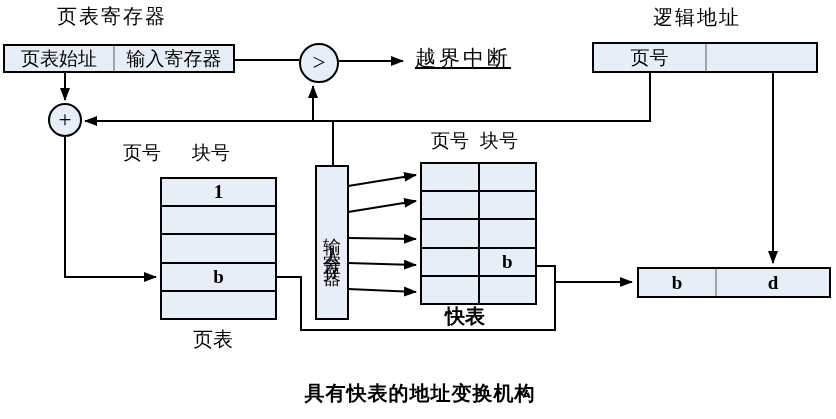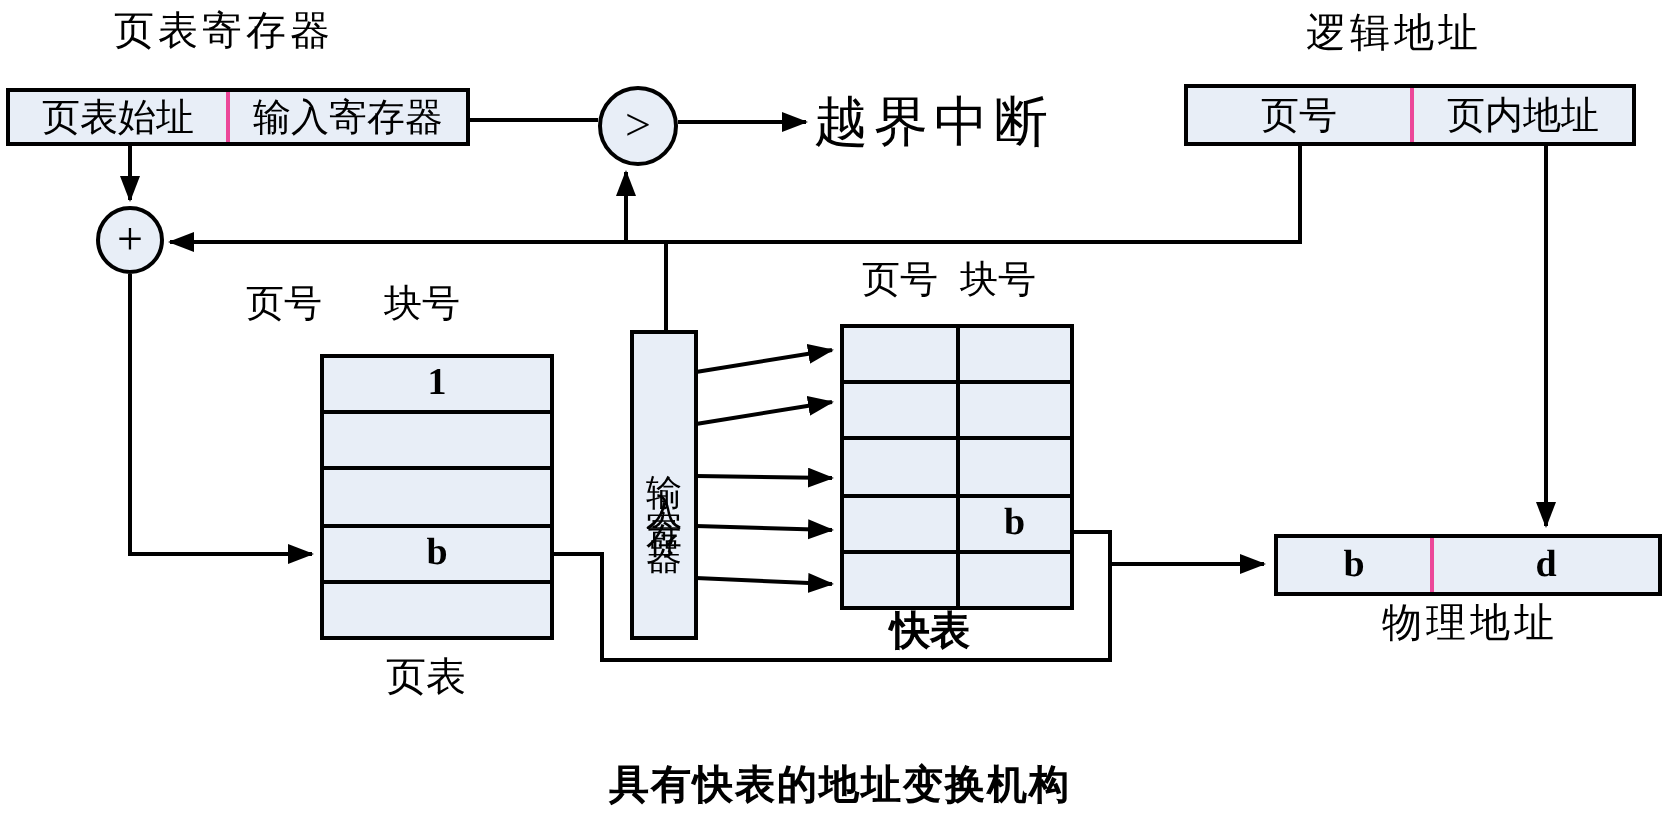--- a/index.html
+++ b/index.html
@@ -12,21 +12,21 @@
   .lbl{position:absolute;text-align:center;font-size:20px;line-height:1.1;white-space:nowrap;}
   .hdr{font-size:19px;}
   .fieldbox{
     position:absolute;display:flex;box-sizing:border-box;
     border:2px solid #000;background:#e8eef7;
   }
   .fieldbox .cell{
     display:flex;align-items:center;justify-content:center;
     font-size:19px;box-sizing:border-box;height:100%;
   }
-  .fieldbox .cell.first{border-right:2px solid #ec4899;}
+  .fieldbox .cell.first{border-right:2px solid #a3a3a3;}
   .bold-val{font-weight:bold;font-size:19px;}
   .circle{
     position:absolute;border-radius:50%;border:2px solid #000;background:#e8eef7;
     display:flex;align-items:center;justify-content:center;box-sizing:border-box;
     font-size:23px;font-weight:normal;
   }
   .vtable{
     position:absolute;box-sizing:border-box;border:2px solid #000;background:#e8eef7;
     display:flex;flex-direction:column;
   }
@@ -80,26 +80,25 @@
 
   <div class="lbl" style="left:47px;top:5px;width:130px;letter-spacing:2px;">页表寄存器</div>
   <div class="fieldbox" style="left:3px;top:44px;width:232px;height:29px;">
     <div class="cell first" style="width:110px;">页表始址</div>
     <div class="cell" style="flex:1;">输入寄存器</div>
   </div>
 
   <div class="circle" style="left:48px;top:103px;width:34px;height:34px;">+</div>
 
   <div class="circle" style="left:299px;top:43px;width:40px;height:40px;">&gt;</div>
-  <div class="lbl" style="left:407px;top:47px;width:112px;font-size:27px;letter-spacing:3px;">越界中断</div>
+  <div class="lbl" style="left:407px;top:47px;width:112px;font-size:21px;letter-spacing:3px;text-decoration:underline;">越界中断</div>
 
   <div class="lbl" style="left:641px;top:6px;width:100px;letter-spacing:2px;text-align:right;">逻辑地址</div>
   <div class="fieldbox" style="left:592px;top:42px;width:226px;height:31px;">
     <div class="cell first" style="width:113px;">页号</div>
-    <div class="cell" style="flex:1;">页内地址</div>
   </div>
 
   <div class="lbl hdr" style="left:117px;top:143px;width:50px;">页号</div>
   <div class="lbl hdr" style="left:186px;top:143px;width:50px;">块号</div>
 
   <div class="vtable" style="left:160px;top:177px;width:117px;height:143px;">
     <div class="row inner bold-val">1</div>
     <div class="row inner bold-val"></div>
     <div class="row inner bold-val"></div>
     <div class="row inner bold-val">b</div>
@@ -133,17 +132,16 @@
       <div class="c first bold-val"></div>
       <div class="c bold-val"></div>
     </div>
   </div>
   <div class="lbl" style="left:435px;top:305px;width:60px;font-weight:bold;">快表</div>
 
   <div class="fieldbox" style="left:637px;top:267px;width:194px;height:31px;">
     <div class="cell first bold-val" style="width:78px;">b</div>
     <div class="cell bold-val" style="flex:1;">d</div>
   </div>
-  <div class="lbl" style="left:660px;top:301px;width:150px;letter-spacing:2px;">物理地址</div>
 
   <div class="lbl caption-main" style="left:268px;top:382px;width:304px;">具有快表的地址变换机构</div>
 
 </div>
 
 </body></html>

